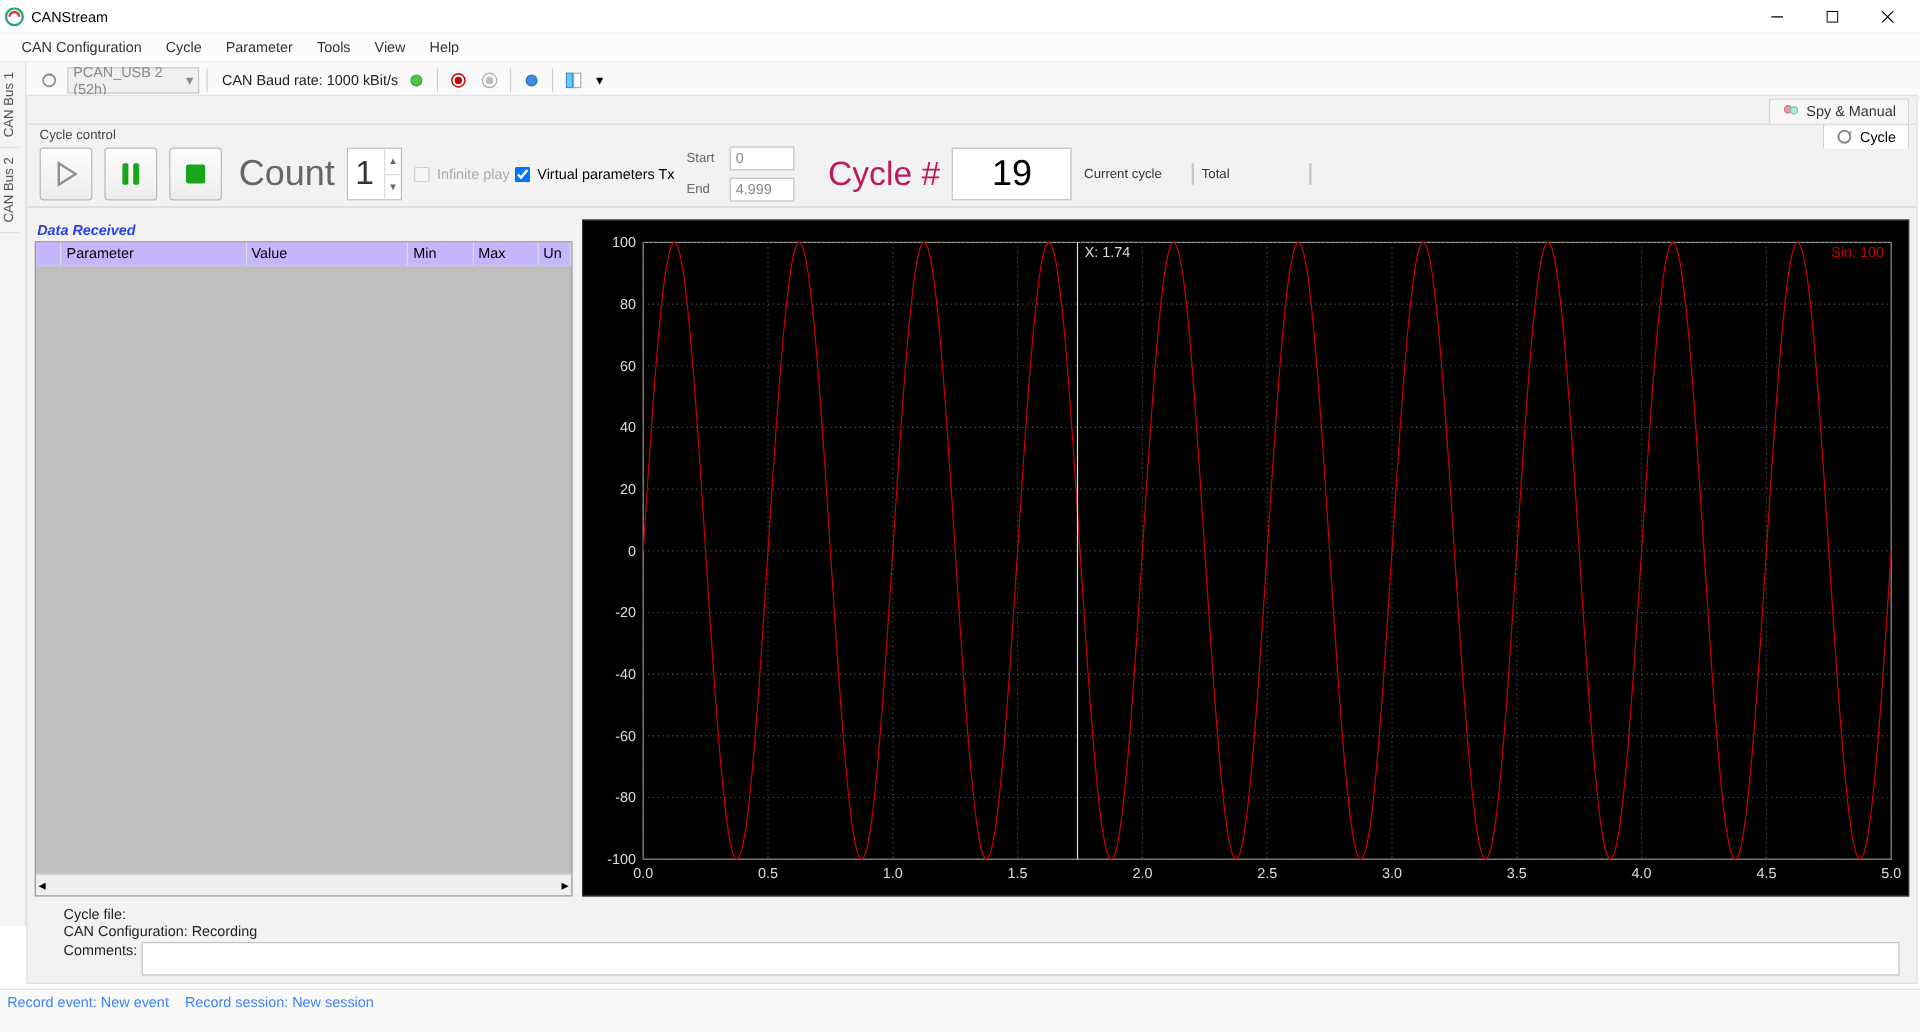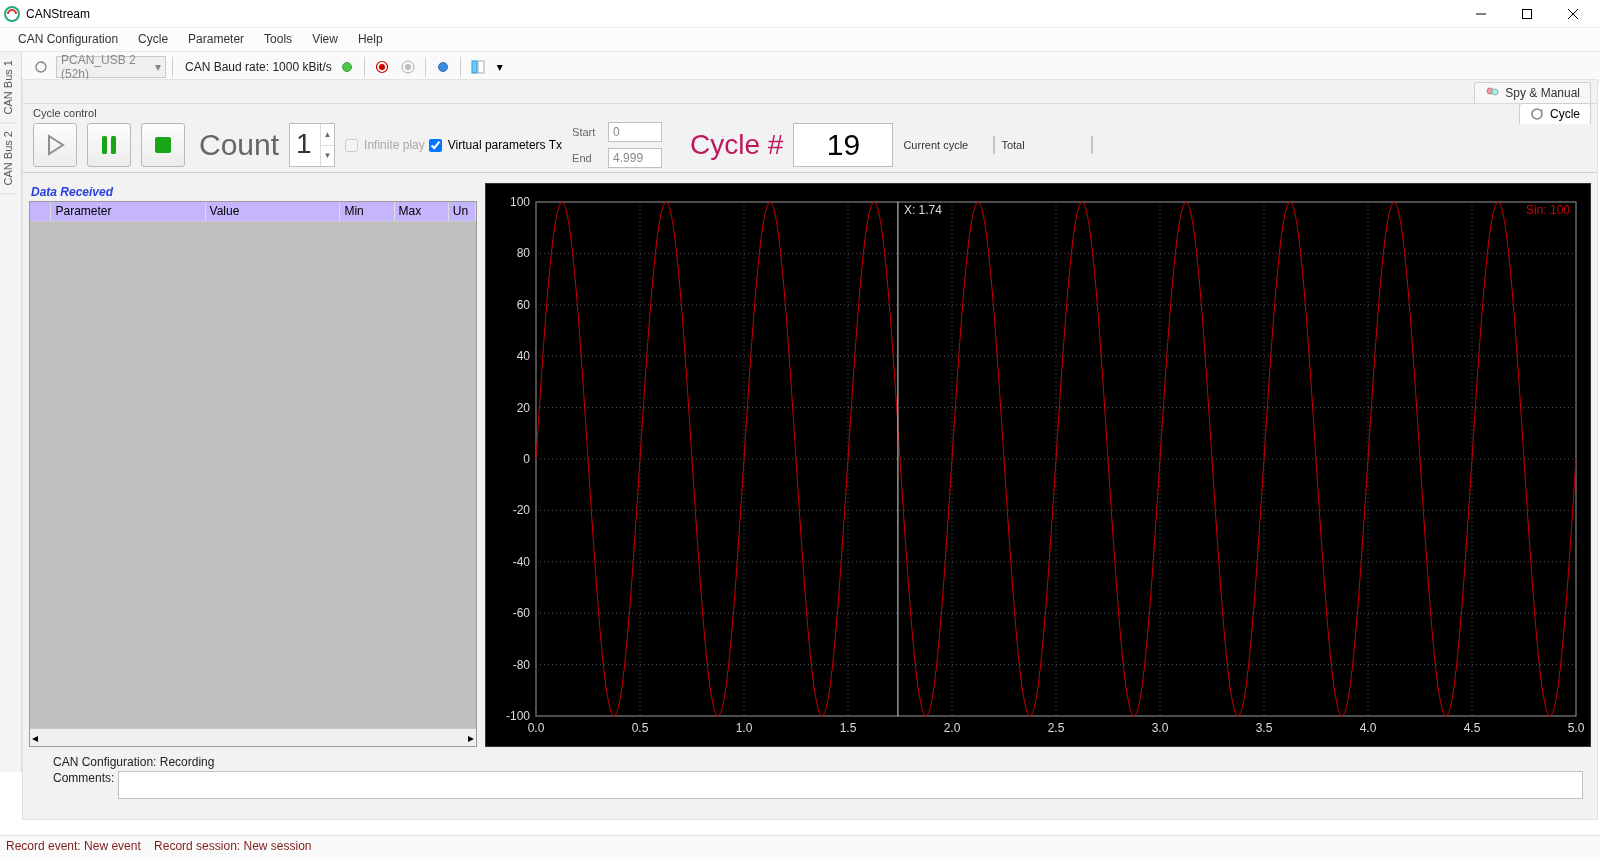--- a/index.html
+++ b/index.html
@@ -79,21 +79,21 @@
 .chart { flex:1; background:#000; position:relative; border: 1px solid #333; }
 
 
 .bottom-info { position:absolute; left:22px; right:6px; bottom:6px; height:62px; padding: 4px 8px; }
 .bottom-info .line { font-size: 12px; color:#222; }
 .comments-row { display:flex; align-items:flex-start; gap:4px; margin-top:2px; }
 .comments-row label { font-size:12px; color:#222; }
 .comments-row textarea { flex:1; height: 28px; border:1px solid #c0c0c0; resize:none; }
 
 
-.statusbar { position:absolute; left:0; right:0; bottom:0; height: 25px; padding: 3px 6px; font-size:12px; color:#7f1d1d; border-top:1px solid #e0e0e0; background:#fafafa; }
+.statusbar { position:absolute; left:0; right:0; bottom:0; height: 36px; padding: 3px 6px; font-size:12px; color:#3b82f6; border-top:1px solid #e0e0e0; background:#fafafa; }
 
 
 svg { display:block; }
 </style>
 </head>
 <body>
 
 <div class="titlebar">
   <span class="app-icon">
     <svg viewBox="0 0 16 16">
@@ -330,20 +330,21 @@
           <text x="44" y="22" fill="#ddd" text-anchor="end" font-size="11">100</text>
           <path d="M50.0 275.0 L51.3 254.8 L52.6 234.8 L53.9 215.0 L55.2 195.6 L56.5 176.7 L57.8 158.3 L59.1 140.7 L60.4 123.9 L61.7 108.1 L63.0 93.3 L64.3 79.6 L65.6 67.1 L66.9 55.9 L68.2 46.0 L69.5 37.6 L70.8 30.6 L72.1 25.1 L73.4 21.2 L74.7 18.8 L76.0 18.0 L77.3 18.8 L78.6 21.2 L79.9 25.1 L81.2 30.6 L82.5 37.6 L83.8 46.0 L85.1 55.9 L86.4 67.1 L87.7 79.6 L89.0 93.3 L90.3 108.1 L91.6 123.9 L92.9 140.7 L94.2 158.3 L95.5 176.7 L96.8 195.6 L98.1 215.0 L99.4 234.8 L100.7 254.8 L102.0 275.0 L103.3 295.2 L104.6 315.2 L105.9 335.0 L107.2 354.4 L108.5 373.3 L109.8 391.7 L111.1 409.3 L112.4 426.1 L113.7 441.9 L115.0 456.7 L116.3 470.4 L117.6 482.9 L118.9 494.1 L120.2 504.0 L121.5 512.4 L122.8 519.4 L124.1 524.9 L125.4 528.8 L126.7 531.2 L128.0 532.0 L129.3 531.2 L130.6 528.8 L131.9 524.9 L133.2 519.4 L134.5 512.4 L135.8 504.0 L137.1 494.1 L138.4 482.9 L139.7 470.4 L141.0 456.7 L142.3 441.9 L143.6 426.1 L144.9 409.3 L146.2 391.7 L147.5 373.3 L148.8 354.4 L150.1 335.0 L151.4 315.2 L152.7 295.2 L154.0 275.0 L155.3 254.8 L156.6 234.8 L157.9 215.0 L159.2 195.6 L160.5 176.7 L161.8 158.3 L163.1 140.7 L164.4 123.9 L165.7 108.1 L167.0 93.3 L168.3 79.6 L169.6 67.1 L170.9 55.9 L172.2 46.0 L173.5 37.6 L174.8 30.6 L176.1 25.1 L177.4 21.2 L178.7 18.8 L180.0 18.0 L181.3 18.8 L182.6 21.2 L183.9 25.1 L185.2 30.6 L186.5 37.6 L187.8 46.0 L189.1 55.9 L190.4 67.1 L191.7 79.6 L193.0 93.3 L194.3 108.1 L195.6 123.9 L196.9 140.7 L198.2 158.3 L199.5 176.7 L200.8 195.6 L202.1 215.0 L203.4 234.8 L204.7 254.8 L206.0 275.0 L207.3 295.2 L208.6 315.2 L209.9 335.0 L211.2 354.4 L212.5 373.3 L213.8 391.7 L215.1 409.3 L216.4 426.1 L217.7 441.9 L219.0 456.7 L220.3 470.4 L221.6 482.9 L222.9 494.1 L224.2 504.0 L225.5 512.4 L226.8 519.4 L228.1 524.9 L229.4 528.8 L230.7 531.2 L232.0 532.0 L233.3 531.2 L234.6 528.8 L235.9 524.9 L237.2 519.4 L238.5 512.4 L239.8 504.0 L241.1 494.1 L242.4 482.9 L243.7 470.4 L245.0 456.7 L246.3 441.9 L247.6 426.1 L248.9 409.3 L250.2 391.7 L251.5 373.3 L252.8 354.4 L254.1 335.0 L255.4 315.2 L256.7 295.2 L258.0 275.0 L259.3 254.8 L260.6 234.8 L261.9 215.0 L263.2 195.6 L264.5 176.7 L265.8 158.3 L267.1 140.7 L268.4 123.9 L269.7 108.1 L271.0 93.3 L272.3 79.6 L273.6 67.1 L274.9 55.9 L276.2 46.0 L277.5 37.6 L278.8 30.6 L280.1 25.1 L281.4 21.2 L282.7 18.8 L284.0 18.0 L285.3 18.8 L286.6 21.2 L287.9 25.1 L289.2 30.6 L290.5 37.6 L291.8 46.0 L293.1 55.9 L294.4 67.1 L295.7 79.6 L297.0 93.3 L298.3 108.1 L299.6 123.9 L300.9 140.7 L302.2 158.3 L303.5 176.7 L304.8 195.6 L306.1 215.0 L307.4 234.8 L308.7 254.8 L310.0 275.0 L311.3 295.2 L312.6 315.2 L313.9 335.0 L315.2 354.4 L316.5 373.3 L317.8 391.7 L319.1 409.3 L320.4 426.1 L321.7 441.9 L323.0 456.7 L324.3 470.4 L325.6 482.9 L326.9 494.1 L328.2 504.0 L329.5 512.4 L330.8 519.4 L332.1 524.9 L333.4 528.8 L334.7 531.2 L336.0 532.0 L337.3 531.2 L338.6 528.8 L339.9 524.9 L341.2 519.4 L342.5 512.4 L343.8 504.0 L345.1 494.1 L346.4 482.9 L347.7 470.4 L349.0 456.7 L350.3 441.9 L351.6 426.1 L352.9 409.3 L354.2 391.7 L355.5 373.3 L356.8 354.4 L358.1 335.0 L359.4 315.2 L360.7 295.2 L362.0 275.0 L363.3 254.8 L364.6 234.8 L365.9 215.0 L367.2 195.6 L368.5 176.7 L369.8 158.3 L371.1 140.7 L372.4 123.9 L373.7 108.1 L375.0 93.3 L376.3 79.6 L377.6 67.1 L378.9 55.9 L380.2 46.0 L381.5 37.6 L382.8 30.6 L384.1 25.1 L385.4 21.2 L386.7 18.8 L388.0 18.0 L389.3 18.8 L390.6 21.2 L391.9 25.1 L393.2 30.6 L394.5 37.6 L395.8 46.0 L397.1 55.9 L398.4 67.1 L399.7 79.6 L401.0 93.3 L402.3 108.1 L403.6 123.9 L404.9 140.7 L406.2 158.3 L407.5 176.7 L408.8 195.6 L410.1 215.0 L411.4 234.8 L412.7 254.8 L414.0 275.0 L415.3 295.2 L416.6 315.2 L417.9 335.0 L419.2 354.4 L420.5 373.3 L421.8 391.7 L423.1 409.3 L424.4 426.1 L425.7 441.9 L427.0 456.7 L428.3 470.4 L429.6 482.9 L430.9 494.1 L432.2 504.0 L433.5 512.4 L434.8 519.4 L436.1 524.9 L437.4 528.8 L438.7 531.2 L440.0 532.0 L441.3 531.2 L442.6 528.8 L443.9 524.9 L445.2 519.4 L446.5 512.4 L447.8 504.0 L449.1 494.1 L450.4 482.9 L451.7 470.4 L453.0 456.7 L454.3 441.9 L455.6 426.1 L456.9 409.3 L458.2 391.7 L459.5 373.3 L460.8 354.4 L462.1 335.0 L463.4 315.2 L464.7 295.2 L466.0 275.0 L467.3 254.8 L468.6 234.8 L469.9 215.0 L471.2 195.6 L472.5 176.7 L473.8 158.3 L475.1 140.7 L476.4 123.9 L477.7 108.1 L479.0 93.3 L480.3 79.6 L481.6 67.1 L482.9 55.9 L484.2 46.0 L485.5 37.6 L486.8 30.6 L488.1 25.1 L489.4 21.2 L490.7 18.8 L492.0 18.0 L493.3 18.8 L494.6 21.2 L495.9 25.1 L497.2 30.6 L498.5 37.6 L499.8 46.0 L501.1 55.9 L502.4 67.1 L503.7 79.6 L505.0 93.3 L506.3 108.1 L507.6 123.9 L508.9 140.7 L510.2 158.3 L511.5 176.7 L512.8 195.6 L514.1 215.0 L515.4 234.8 L516.7 254.8 L518.0 275.0 L519.3 295.2 L520.6 315.2 L521.9 335.0 L523.2 354.4 L524.5 373.3 L525.8 391.7 L527.1 409.3 L528.4 426.1 L529.7 441.9 L531.0 456.7 L532.3 470.4 L533.6 482.9 L534.9 494.1 L536.2 504.0 L537.5 512.4 L538.8 519.4 L540.1 524.9 L541.4 528.8 L542.7 531.2 L544.0 532.0 L545.3 531.2 L546.6 528.8 L547.9 524.9 L549.2 519.4 L550.5 512.4 L551.8 504.0 L553.1 494.1 L554.4 482.9 L555.7 470.4 L557.0 456.7 L558.3 441.9 L559.6 426.1 L560.9 409.3 L562.2 391.7 L563.5 373.3 L564.8 354.4 L566.1 335.0 L567.4 315.2 L568.7 295.2 L570.0 275.0 L571.3 254.8 L572.6 234.8 L573.9 215.0 L575.2 195.6 L576.5 176.7 L577.8 158.3 L579.1 140.7 L580.4 123.9 L581.7 108.1 L583.0 93.3 L584.3 79.6 L585.6 67.1 L586.9 55.9 L588.2 46.0 L589.5 37.6 L590.8 30.6 L592.1 25.1 L593.4 21.2 L594.7 18.8 L596.0 18.0 L597.3 18.8 L598.6 21.2 L599.9 25.1 L601.2 30.6 L602.5 37.6 L603.8 46.0 L605.1 55.9 L606.4 67.1 L607.7 79.6 L609.0 93.3 L610.3 108.1 L611.6 123.9 L612.9 140.7 L614.2 158.3 L615.5 176.7 L616.8 195.6 L618.1 215.0 L619.4 234.8 L620.7 254.8 L622.0 275.0 L623.3 295.2 L624.6 315.2 L625.9 335.0 L627.2 354.4 L628.5 373.3 L629.8 391.7 L631.1 409.3 L632.4 426.1 L633.7 441.9 L635.0 456.7 L636.3 470.4 L637.6 482.9 L638.9 494.1 L640.2 504.0 L641.5 512.4 L642.8 519.4 L644.1 524.9 L645.4 528.8 L646.7 531.2 L648.0 532.0 L649.3 531.2 L650.6 528.8 L651.9 524.9 L653.2 519.4 L654.5 512.4 L655.8 504.0 L657.1 494.1 L658.4 482.9 L659.7 470.4 L661.0 456.7 L662.3 441.9 L663.6 426.1 L664.9 409.3 L666.2 391.7 L667.5 373.3 L668.8 354.4 L670.1 335.0 L671.4 315.2 L672.7 295.2 L674.0 275.0 L675.3 254.8 L676.6 234.8 L677.9 215.0 L679.2 195.6 L680.5 176.7 L681.8 158.3 L683.1 140.7 L684.4 123.9 L685.7 108.1 L687.0 93.3 L688.3 79.6 L689.6 67.1 L690.9 55.9 L692.2 46.0 L693.5 37.6 L694.8 30.6 L696.1 25.1 L697.4 21.2 L698.7 18.8 L700.0 18.0 L701.3 18.8 L702.6 21.2 L703.9 25.1 L705.2 30.6 L706.5 37.6 L707.8 46.0 L709.1 55.9 L710.4 67.1 L711.7 79.6 L713.0 93.3 L714.3 108.1 L715.6 123.9 L716.9 140.7 L718.2 158.3 L719.5 176.7 L720.8 195.6 L722.1 215.0 L723.4 234.8 L724.7 254.8 L726.0 275.0 L727.3 295.2 L728.6 315.2 L729.9 335.0 L731.2 354.4 L732.5 373.3 L733.8 391.7 L735.1 409.3 L736.4 426.1 L737.7 441.9 L739.0 456.7 L740.3 470.4 L741.6 482.9 L742.9 494.1 L744.2 504.0 L745.5 512.4 L746.8 519.4 L748.1 524.9 L749.4 528.8 L750.7 531.2 L752.0 532.0 L753.3 531.2 L754.6 528.8 L755.9 524.9 L757.2 519.4 L758.5 512.4 L759.8 504.0 L761.1 494.1 L762.4 482.9 L763.7 470.4 L765.0 456.7 L766.3 441.9 L767.6 426.1 L768.9 409.3 L770.2 391.7 L771.5 373.3 L772.8 354.4 L774.1 335.0 L775.4 315.2 L776.7 295.2 L778.0 275.0 L779.3 254.8 L780.6 234.8 L781.9 215.0 L783.2 195.6 L784.5 176.7 L785.8 158.3 L787.1 140.7 L788.4 123.9 L789.7 108.1 L791.0 93.3 L792.3 79.6 L793.6 67.1 L794.9 55.9 L796.2 46.0 L797.5 37.6 L798.8 30.6 L800.1 25.1 L801.4 21.2 L802.7 18.8 L804.0 18.0 L805.3 18.8 L806.6 21.2 L807.9 25.1 L809.2 30.6 L810.5 37.6 L811.8 46.0 L813.1 55.9 L814.4 67.1 L815.7 79.6 L817.0 93.3 L818.3 108.1 L819.6 123.9 L820.9 140.7 L822.2 158.3 L823.5 176.7 L824.8 195.6 L826.1 215.0 L827.4 234.8 L828.7 254.8 L830.0 275.0 L831.3 295.2 L832.6 315.2 L833.9 335.0 L835.2 354.4 L836.5 373.3 L837.8 391.7 L839.1 409.3 L840.4 426.1 L841.7 441.9 L843.0 456.7 L844.3 470.4 L845.6 482.9 L846.9 494.1 L848.2 504.0 L849.5 512.4 L850.8 519.4 L852.1 524.9 L853.4 528.8 L854.7 531.2 L856.0 532.0 L857.3 531.2 L858.6 528.8 L859.9 524.9 L861.2 519.4 L862.5 512.4 L863.8 504.0 L865.1 494.1 L866.4 482.9 L867.7 470.4 L869.0 456.7 L870.3 441.9 L871.6 426.1 L872.9 409.3 L874.2 391.7 L875.5 373.3 L876.8 354.4 L878.1 335.0 L879.4 315.2 L880.7 295.2 L882.0 275.0 L883.3 254.8 L884.6 234.8 L885.9 215.0 L887.2 195.6 L888.5 176.7 L889.8 158.3 L891.1 140.7 L892.4 123.9 L893.7 108.1 L895.0 93.3 L896.3 79.6 L897.6 67.1 L898.9 55.9 L900.2 46.0 L901.5 37.6 L902.8 30.6 L904.1 25.1 L905.4 21.2 L906.7 18.8 L908.0 18.0 L909.3 18.8 L910.6 21.2 L911.9 25.1 L913.2 30.6 L914.5 37.6 L915.8 46.0 L917.1 55.9 L918.4 67.1 L919.7 79.6 L921.0 93.3 L922.3 108.1 L923.6 123.9 L924.9 140.7 L926.2 158.3 L927.5 176.7 L928.8 195.6 L930.1 215.0 L931.4 234.8 L932.7 254.8 L934.0 275.0 L935.3 295.2 L936.6 315.2 L937.9 335.0 L939.2 354.4 L940.5 373.3 L941.8 391.7 L943.1 409.3 L944.4 426.1 L945.7 441.9 L947.0 456.7 L948.3 470.4 L949.6 482.9 L950.9 494.1 L952.2 504.0 L953.5 512.4 L954.8 519.4 L956.1 524.9 L957.4 528.8 L958.7 531.2 L960.0 532.0 L961.3 531.2 L962.6 528.8 L963.9 524.9 L965.2 519.4 L966.5 512.4 L967.8 504.0 L969.1 494.1 L970.4 482.9 L971.7 470.4 L973.0 456.7 L974.3 441.9 L975.6 426.1 L976.9 409.3 L978.2 391.7 L979.5 373.3 L980.8 354.4 L982.1 335.0 L983.4 315.2 L984.7 295.2 L986.0 275.0 L987.3 254.8 L988.6 234.8 L989.9 215.0 L991.2 195.6 L992.5 176.7 L993.8 158.3 L995.1 140.7 L996.4 123.9 L997.7 108.1 L999.0 93.3 L1000.3 79.6 L1001.6 67.1 L1002.9 55.9 L1004.2 46.0 L1005.5 37.6 L1006.8 30.6 L1008.1 25.1 L1009.4 21.2 L1010.7 18.8 L1012.0 18.0 L1013.3 18.8 L1014.6 21.2 L1015.9 25.1 L1017.2 30.6 L1018.5 37.6 L1019.8 46.0 L1021.1 55.9 L1022.4 67.1 L1023.7 79.6 L1025.0 93.3 L1026.3 108.1 L1027.6 123.9 L1028.9 140.7 L1030.2 158.3 L1031.5 176.7 L1032.8 195.6 L1034.1 215.0 L1035.4 234.8 L1036.7 254.8 L1038.0 275.0 L1039.3 295.2 L1040.6 315.2 L1041.9 335.0 L1043.2 354.4 L1044.5 373.3 L1045.8 391.7 L1047.1 409.3 L1048.4 426.1 L1049.7 441.9 L1051.0 456.7 L1052.3 470.4 L1053.6 482.9 L1054.9 494.1 L1056.2 504.0 L1057.5 512.4 L1058.8 519.4 L1060.1 524.9 L1061.4 528.8 L1062.7 531.2 L1064.0 532.0 L1065.3 531.2 L1066.6 528.8 L1067.9 524.9 L1069.2 519.4 L1070.5 512.4 L1071.8 504.0 L1073.1 494.1 L1074.4 482.9 L1075.7 470.4 L1077.0 456.7 L1078.3 441.9 L1079.6 426.1 L1080.9 409.3 L1082.2 391.7 L1083.5 373.3 L1084.8 354.4 L1086.1 335.0 L1087.4 315.2 L1088.7 295.2 L1090.0 275.0 " fill="none" stroke="#cc0000" stroke-width="1"></path>
           <line x1="411.91999999999996" y1="18" x2="411.91999999999996" y2="532" stroke="#ddd" stroke-width="1"></line>
           <text x="417.91999999999996" y="30" fill="#ddd" font-size="11">X: 1.74</text>
           <text x="1084" y="30" fill="#cc0000" text-anchor="end" font-size="11">Sin: 100</text>
         </svg>
     </div>
   </div>
 
   <div class="bottom-info">
+    <div class="line">Cycle file:</div>
     <div class="line"><span>CAN Configuration: </span><span>Recording</span></div>
     <div class="comments-row">
       <label>Comments:</label>
       <textarea style=""></textarea>
     </div>
   </div>
 </div>
 
 <div class="statusbar">
   <span>Record event: New event</span>

